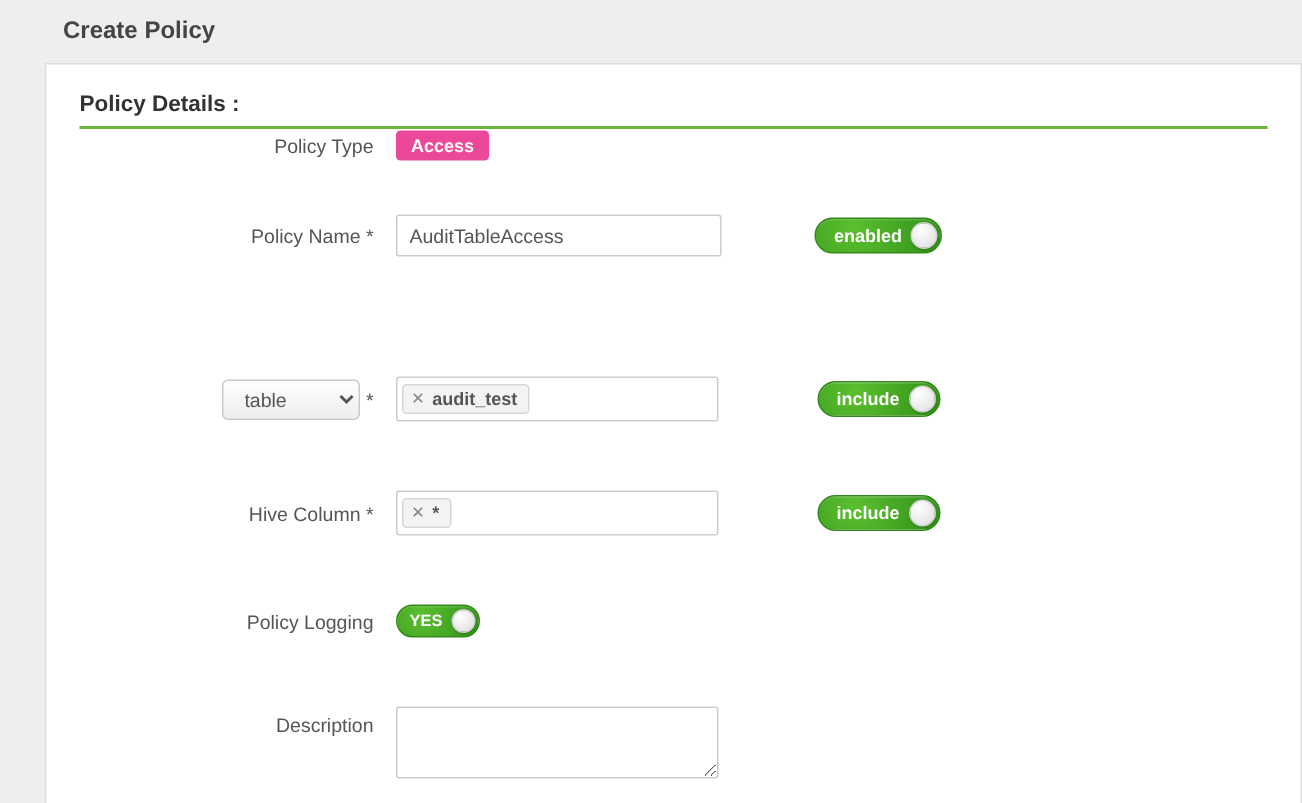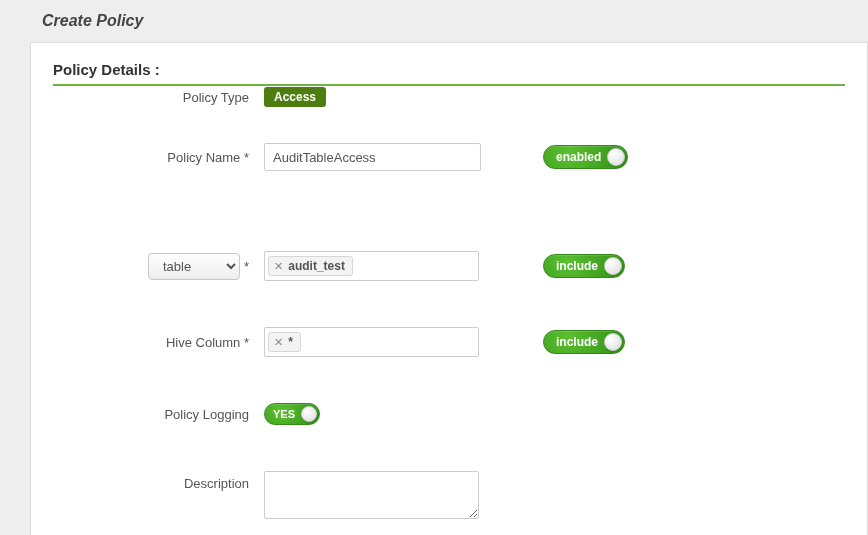--- a/index.html
+++ b/index.html
@@ -11,21 +11,20 @@
     color: #555;
     background: #eeeeee;
     width: 868px;
   }
   .page-title {
     font-size: 16px;
     font-weight: 700;
     color: #444;
     padding: 12px 0 12px 42px;
     background: #eeeeee;
-    font-style: italic;
   }
   .panel {
     margin-left: 30px;
     background: #fff;
     border: 1px solid #ddd;
     min-height: 520px;
     padding: 18px 22px 20px 22px;
   }
   .section-title {
     font-size: 15px;
@@ -40,25 +39,25 @@
   .row-sep-big td { height: 44px; }
   .label-cell {
     width: 210px;
     text-align: right;
     padding-right: 14px;
     color: #555;
     font-size: 13px;
     margin-top: 48px;
   }
   .control-cell { width: 240px; }
-  .toggle-cell { padding-left: 40px; }
+  .toggle-cell { padding-left: 40px; text-align: center; }
 
   .badge-green {
     display: inline-block;
-    background: #4d7c0f;
+    background: #ec4899;
     color: #fff;
     font-weight: 700;
     font-size: 12px;
     padding: 3px 10px;
     border-radius: 3px;
   }
 
   input.text-input, .tag-box, textarea.text-area, select.res-select {
     font-family: inherit;
     font-size: 13px;

